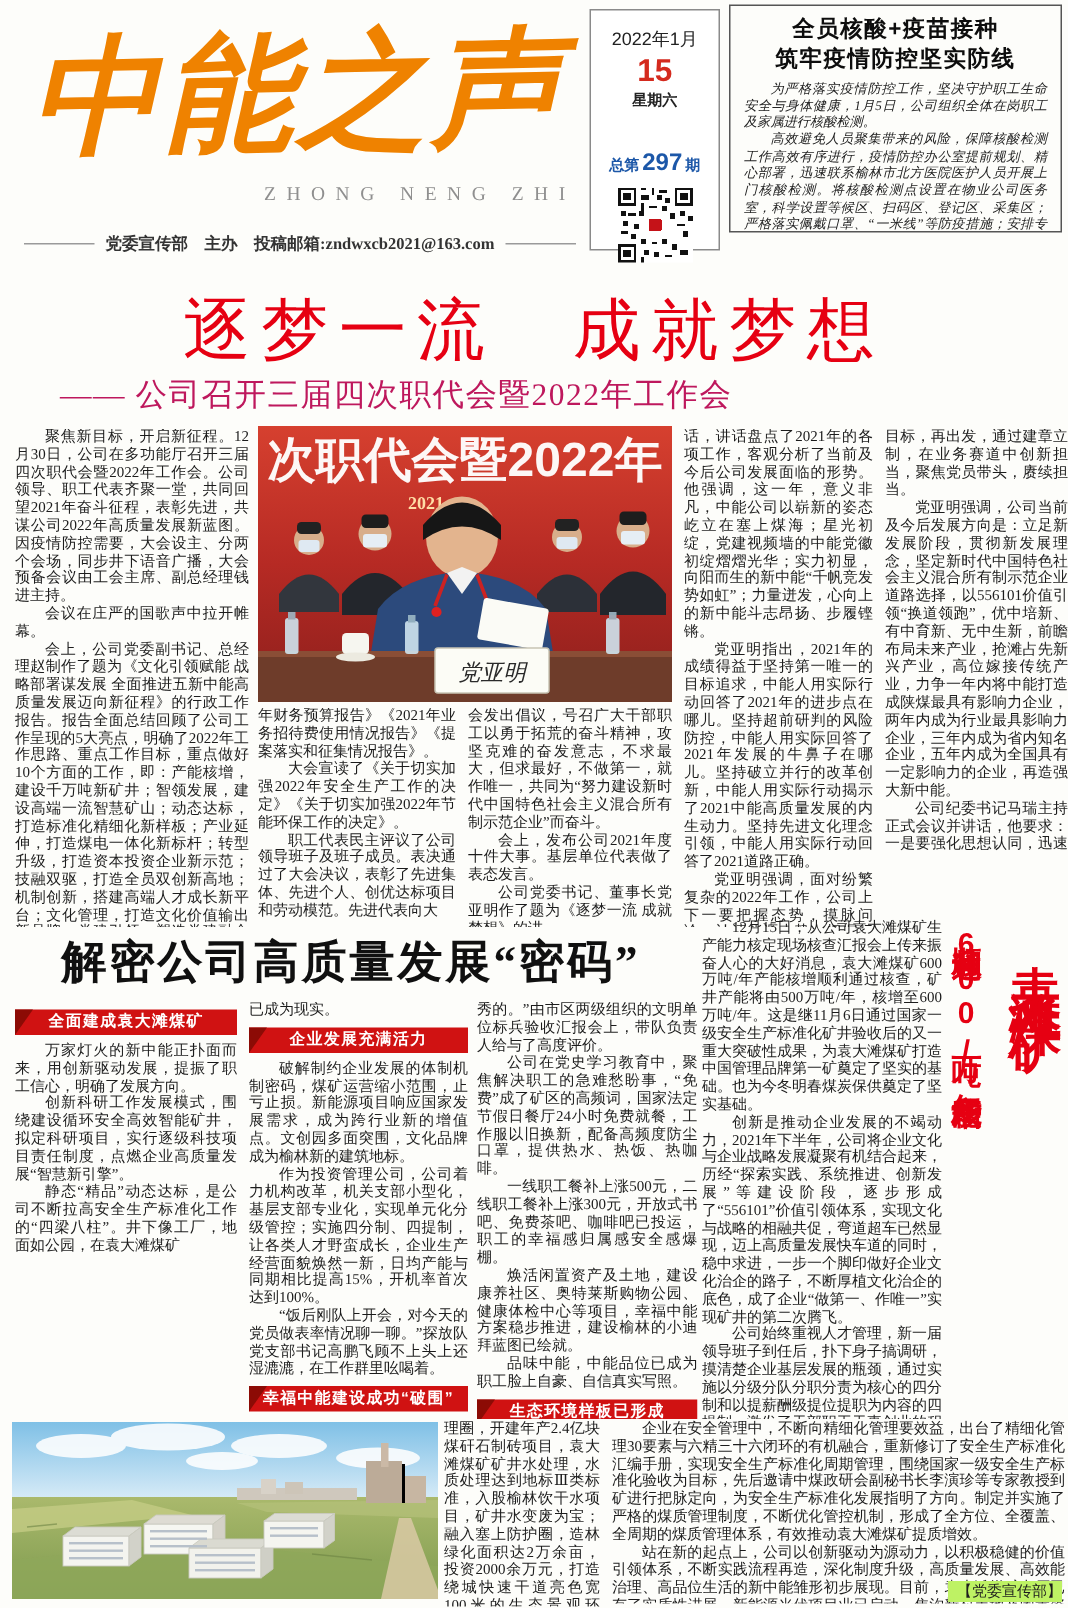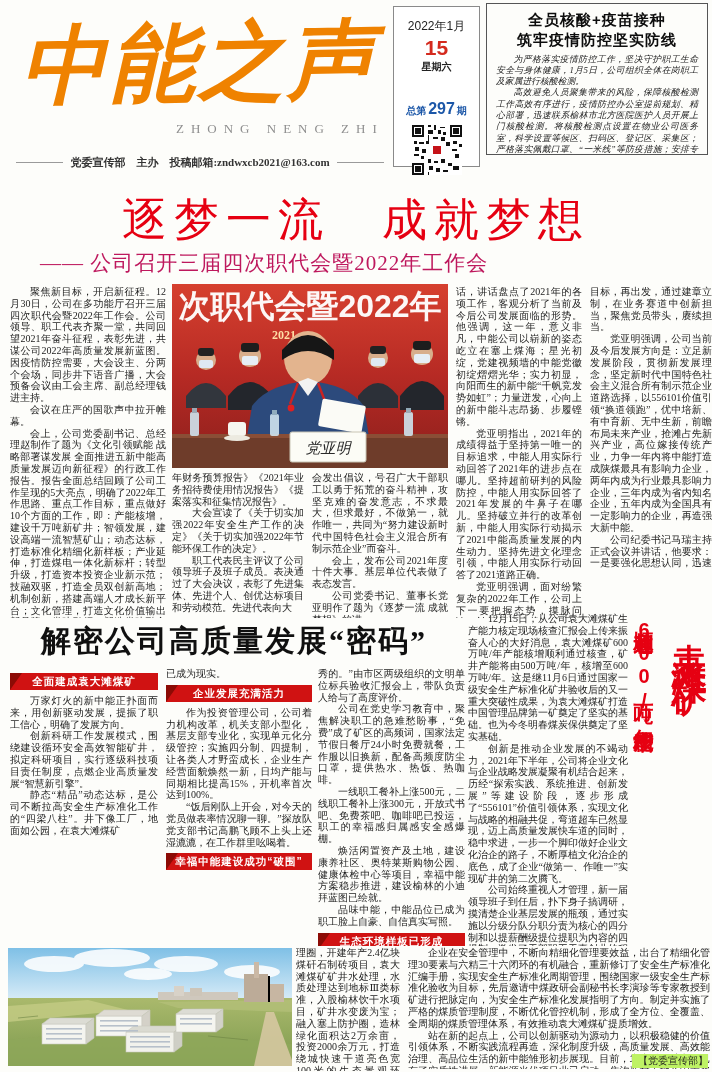--- a/index.html
+++ b/index.html
@@ -265,20 +265,21 @@
   <div class="abs col fc1">
     <div class="banner">全面建成袁大滩煤矿</div>
     <p>万家灯火的新中能正扑面而来，用创新驱动发展，提振了职工信心，明确了发展方向。</p>
     <p>创新科研工作发展模式，围绕建设循环安全高效智能矿井，拟定科研项目，实行逐级科技项目责任制度，点燃企业高质量发展“智慧新引擎”。</p>
     <p>静态“精品”动态达标，是公司不断拉高安全生产标准化工作的“四梁八柱”。井下像工厂，地面如公园，在袁大滩煤矿</p>
   </div>
 
   <div class="abs col fc2">
     <p class="ni">已成为现实。</p>
     <div class="banner">企业发展充满活力</div>
+    <p>破解制约企业发展的体制机制密码，煤矿运营缩小范围，止亏止损。新能源项目响应国家发展需求，成为跨行业新的增值点。文创园多面突围，文化品牌成为榆林新的建筑地标。</p>
     <p>作为投资管理公司，公司着力机构改革，机关支部小型化，基层支部专业化，实现单元化分级管控；实施四分制、四提制，让各类人才野蛮成长，企业生产经营面貌焕然一新，日均产能与同期相比提高15%，开机率首次达到100%。</p>
     <p>“饭后刚队上开会，对今天的党员做表率情况聊一聊。”探放队党支部书记高鹏飞顾不上头上还湿漉漉，在工作群里吆喝着。</p>
     <div class="banner">幸福中能建设成功“破围”</div>
 
   </div>
 
   <div class="abs col fc3">
     <p class="ni">秀的。”由市区两级组织的文明单位标兵验收汇报会上，带队负责人给与了高度评价。</p>
     <p>公司在党史学习教育中，聚焦解决职工的急难愁盼事，“免费”成了矿区的高频词，国家法定节假日餐厅24小时免费就餐，工作服以旧换新，配备高频度防尘口罩，提供热水、热饭、热咖啡。</p>
     <p>一线职工餐补上涨500元，二线职工餐补上涨300元，开放式书吧、免费茶吧、咖啡吧已投运，职工的幸福感归属感安全感爆棚。</p>

